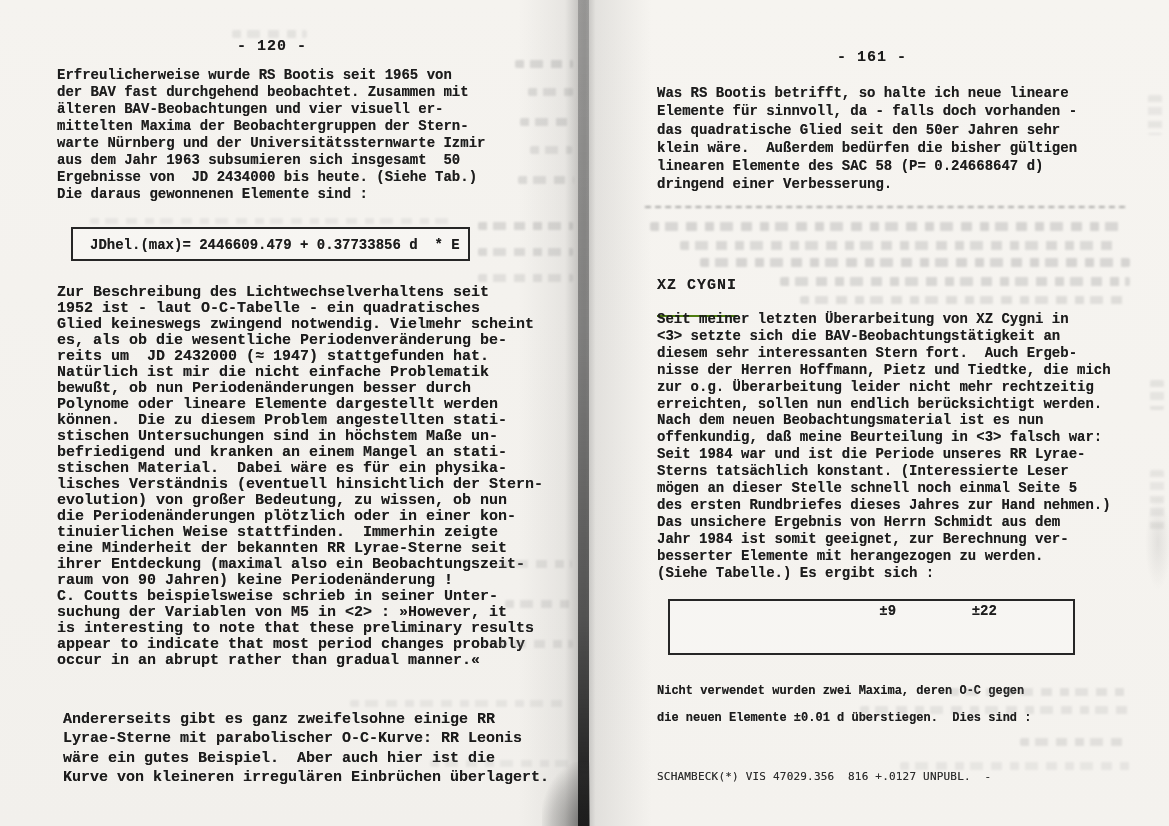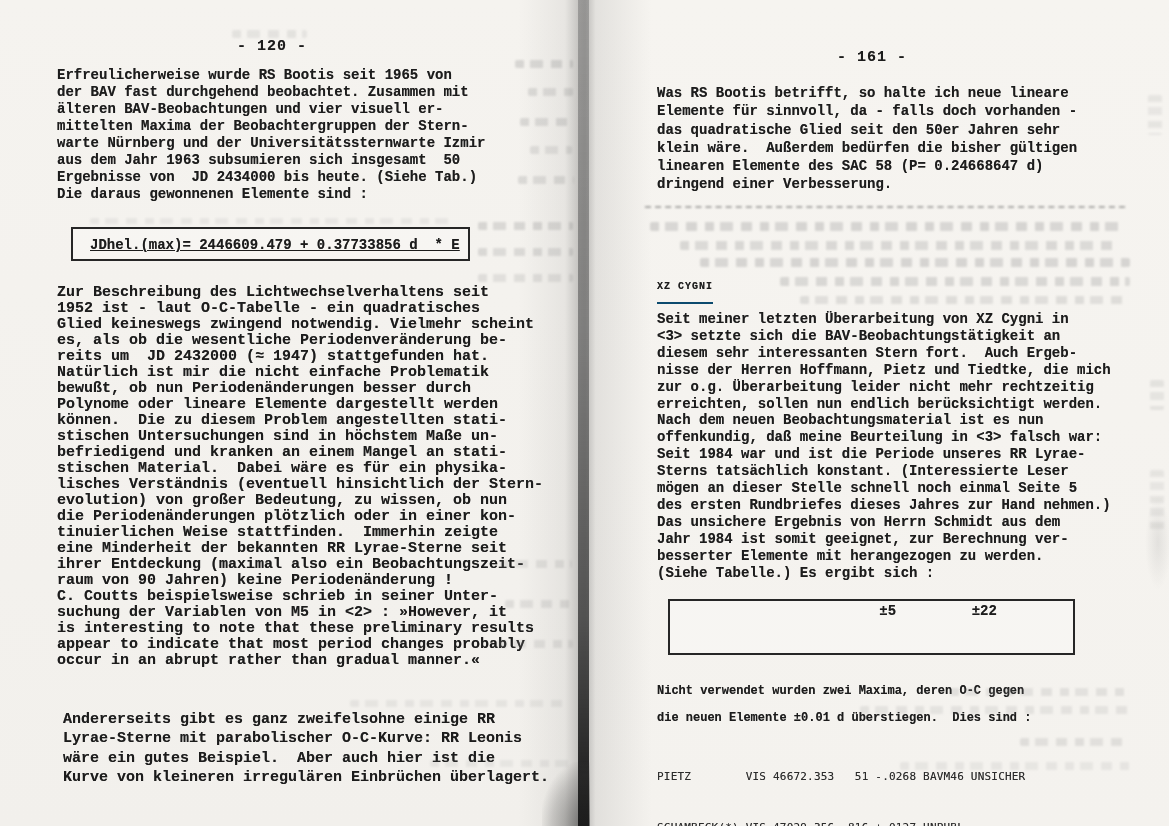--- a/index.html
+++ b/index.html
@@ -23,22 +23,22 @@
   .para-l3{font-size:15px;line-height:19.3px;}
   .para-r{font-size:14px;line-height:18.3px;}
   .para-r2{font-size:14px;line-height:16.9px;}
   .para-r3{font-size:12px;line-height:27px;}
   .formula-box{
     border:2px solid #262626;background:rgba(255,255,255,0.25);
     box-sizing:border-box;
   }
   .formula-text{font-size:14px;line-height:20px;}
   .heading{
-    font-size:10px;display:inline-block;border-bottom:2px solid #0c4a6e;
-    padding-bottom:10px;letter-spacing:1px;
+    font-size:15px;display:inline-block;border-bottom:2px solid #4d7c0f;
+    padding-bottom:21px;letter-spacing:1px;
   }
   .dotmatrix{
     font-family:"DejaVu Sans Mono","Liberation Mono",monospace;
     font-weight:400;color:#2b2b2b;font-size:11px;line-height:17px;
     white-space:pre;letter-spacing:0.2px;
     text-shadow:0 0 0.4px rgba(40,40,40,0.5);
   }
   
   .bl{
     position:absolute;height:8px;border-radius:2px;
@@ -96,21 +96,21 @@
 <div class="abs typew para-l" style="left:57px;top:67px;">Erfreulicherweise wurde RS Bootis seit 1965 von
 der BAV fast durchgehend beobachtet. Zusammen mit
 älteren BAV-Beobachtungen und vier visuell er-
 mittelten Maxima der Beobachtergruppen der Stern-
 warte Nürnberg und der Universitätssternwarte Izmir
 aus dem Jahr 1963 subsumieren sich insgesamt  50
 Ergebnisse von  JD 2434000 bis heute. (Siehe Tab.)
 Die daraus gewonnenen Elemente sind :</div>
 
 <div class="abs formula-box" style="left:71px;top:227px;width:399px;height:34px;">
-  <div class="typew formula-text" style="padding:6px 0 0 17px;text-decoration:underline;">JDhel.(max)= 2446609.479 + 0.37733856 d  * E</div>
+  <div class="typew formula-text" style="padding:6px 0 0 17px;">JDhel.(max)= 2446609.479 + 0.37733856 d  * E</div>
 </div>
 
 <div class="abs typew para-l2" style="left:57px;top:285px;">Zur Beschreibung des Lichtwechselverhaltens seit
 1952 ist - laut O-C-Tabelle - ein quadratisches
 Glied keineswegs zwingend notwendig. Vielmehr scheint
 es, als ob die wesentliche Periodenveränderung be-
 reits um  JD 2432000 (≈ 1947) stattgefunden hat.
 Natürlich ist mir die nicht einfache Problematik
 bewußt, ob nun Periodenänderungen besser durch
 Polynome oder lineare Elemente dargestellt werden
@@ -160,28 +160,27 @@
 Seit 1984 war und ist die Periode unseres RR Lyrae-
 Sterns tatsächlich konstant. (Interessierte Leser
 mögen an dieser Stelle schnell noch einmal Seite 5
 des ersten Rundbriefes dieses Jahres zur Hand nehmen.)
 Das unsichere Ergebnis von Herrn Schmidt aus dem
 Jahr 1984 ist somit geeignet, zur Berechnung ver-
 besserter Elemente mit herangezogen zu werden.
 (Siehe Tabelle.) Es ergibt sich :</div>
 
 <div class="abs formula-box" style="left:668px;top:599px;width:407px;height:56px;">
-  <div class="typew formula-text" style="padding:0 0 0 16px;">                       ±5         ±22</div>
+  <div class="typew formula-text" style="padding:0 0 0 16px;">                       ±9         ±22</div>
 </div>
 
 <div class="abs typew para-r3" style="left:657px;top:678px;">Nicht verwendet wurden zwei Maxima, deren O-C gegen
 die neuen Elemente ±0.01 d überstiegen.  Dies sind :</div>
 
 <div class="abs dotmatrix" style="left:657px;top:734px;">
-  <div>PIETZ        VIS 46672.353   51 -.0268 BAVM46 UNSICHER</div>
   <div>SCHAMBECK(*) VIS 47029.356  816 +.0127 UNPUBL.  -</div>
 </div>
 
 <div class="bl" style="left:232px;top:30px;width:75px;opacity:.16;"></div>
 <div class="bl" style="left:515px;top:60px;width:58px;opacity:.28;"></div>
 <div class="bl" style="left:528px;top:88px;width:45px;opacity:.24;"></div>
 <div class="bl" style="left:520px;top:118px;width:55px;opacity:.26;"></div>
 <div class="bl" style="left:530px;top:146px;width:42px;opacity:.2;"></div>
 <div class="bl" style="left:518px;top:176px;width:56px;opacity:.24;"></div>
 <div class="bl" style="left:90px;top:218px;width:360px;height:6px;opacity:.12;"></div>

